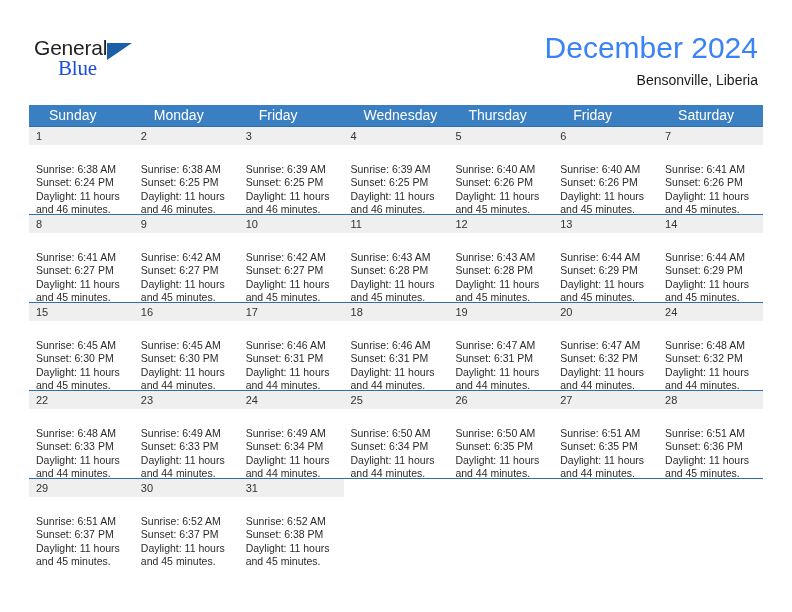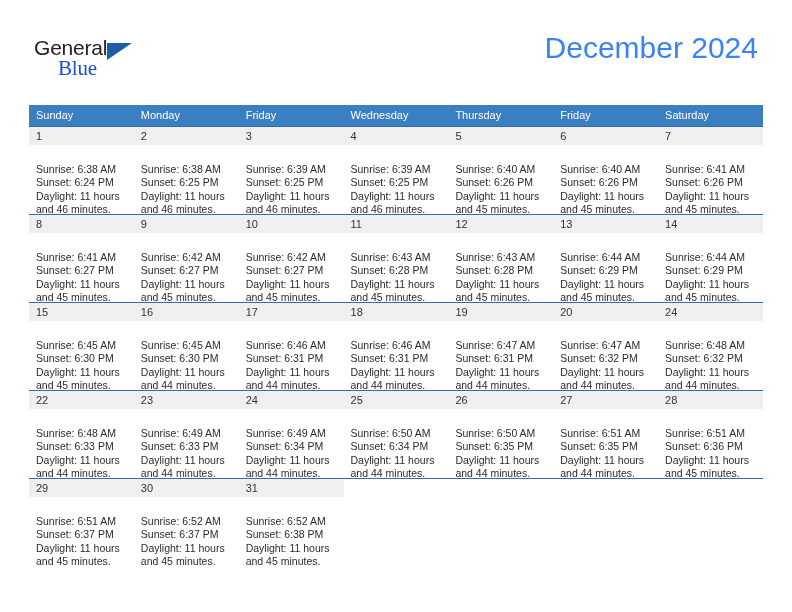--- a/index.html
+++ b/index.html
@@ -96,24 +96,24 @@
     position: absolute;
     left: 29px;
     top: 105px;
     width: 734px;
     border-collapse: collapse;
     table-layout: fixed;
   }
   .calendar th {
     background: #3a7fc1;
     color: #ffffff;
-    font-size: 11px;
+    font-size: 14px;
     font-weight: normal;
     text-align: left;
-    padding: 4px 0 4px 7px;
+    padding: 4px 0 4px 20px;
     height: 13px;
     line-height: 13px;
     border: none;
   }
   .calendar td {
     vertical-align: top;
     padding: 0;
     border: none;
     height: 88px;
     width: 104.85px;
@@ -156,20 +156,21 @@
   <div class="header">
 
     <div class="logo">
       <span class="logo-general">General</span>
       <span class="logo-triangle"></span>
       <span class="logo-blue">Blue</span>
     </div>
 
     <div class="title-block">
       <h1 class="cal-title">December 2024</h1>
+      <p class="cal-subtitle">Bensonville, Liberia</p>
     </div>
 
   </div>
 
   <table class="calendar">
     <thead>
       <tr>
         <th>Sunday</th>
         <th>Monday</th>
         <th>Friday</th>

